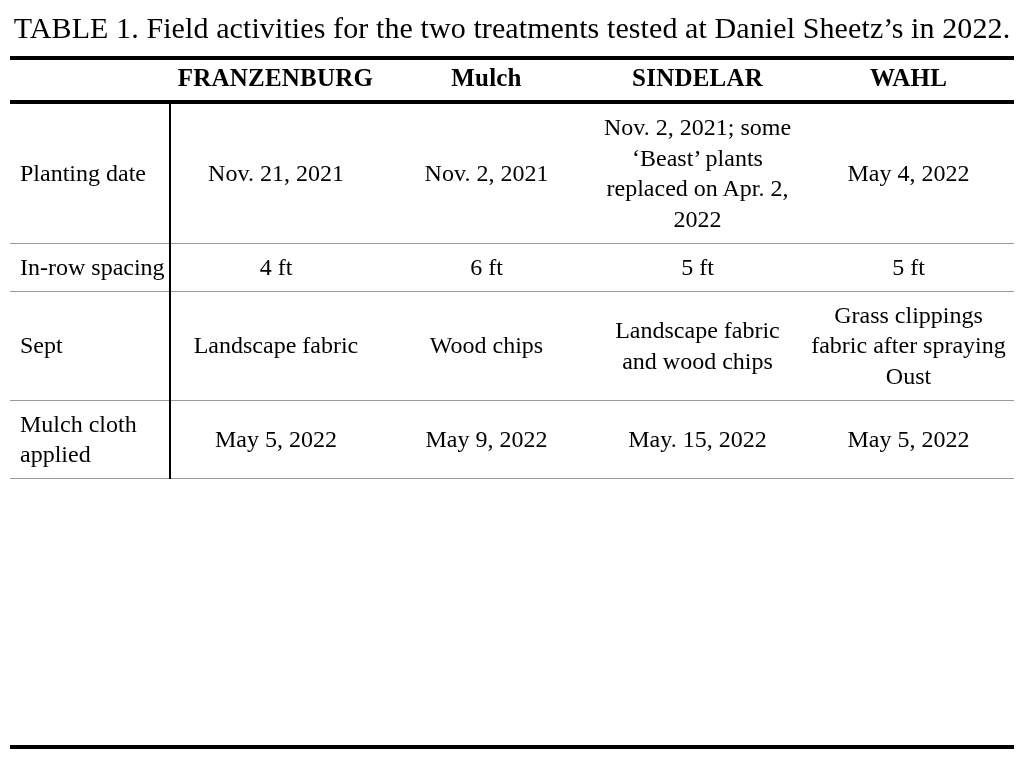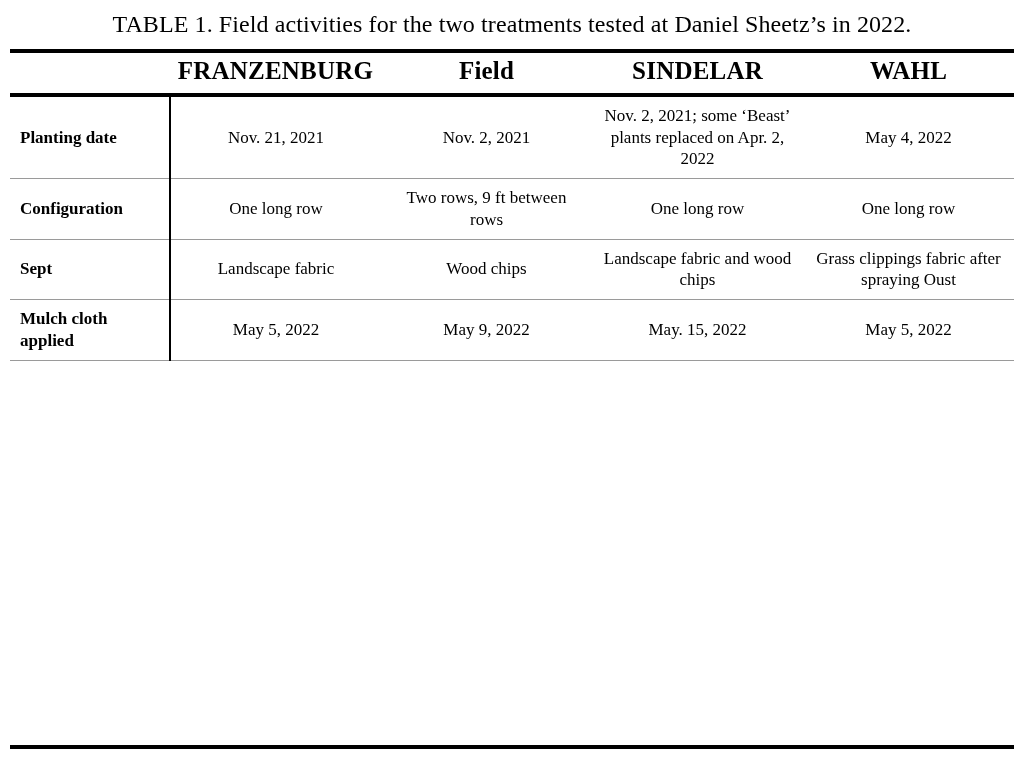--- a/index.html
+++ b/index.html
@@ -16,21 +16,21 @@
   }
 
   .page {
     position: relative;
     width: 1024px;
     height: 761px;
     box-sizing: border-box;
   }
 
   .caption {
-    font-size: 24px;
+    font-size: 30px;
     line-height: 1.2;
     text-align: center;
     padding: 10px 8px 10px 8px;
     letter-spacing: 0.1px;
   }
 
   table.activities {
     border-collapse: collapse;
     width: 1004px;
     margin: 0 10px;
@@ -50,34 +50,33 @@
   table.activities tr.header-row th {
     border-top: 4px solid #000;
   }
 
   
   table.activities tr.header-row th {
     border-bottom: 4px solid #000;
   }
 
   table.activities td {
-    font-size: 17px;
+    font-size: 24px;
     line-height: 1.28;
     text-align: center;
     vertical-align: middle;
     padding: 8px 8px;
     border-bottom: 1.5px solid #9a9a9a;
   }
 
   table.activities td.rowlabel {
     text-align: left;
     padding-left: 10px;
     padding-right: 4px;
     border-right: 2px solid #000;
-    font-weight: bold;
   }
 
   table.activities tr.last-row td {
     border-bottom: 4px solid #000;
   }
 
   col.c-label { width: 160px; }
   col.c-data  { width: 211px; }
 
   .bottom-rule {
@@ -101,39 +100,39 @@
       <col class="c-label">
       <col class="c-data">
       <col class="c-data">
       <col class="c-data">
       <col class="c-data">
     </colgroup>
     <thead>
       <tr class="header-row">
         <th></th>
         <th>FRANZENBURG</th>
-        <th>Field</th>
+        <th>Mulch</th>
         <th>SINDELAR</th>
         <th>WAHL</th>
       </tr>
     </thead>
     <tbody>
       <tr>
         <td class="rowlabel">Planting date</td>
         <td>Nov. 21, 2021</td>
         <td>Nov. 2, 2021</td>
         <td>Nov. 2, 2021; some ‘Beast’ plants replaced on Apr. 2, 2022</td>
         <td>May 4, 2022</td>
       </tr>
       <tr>
-        <td class="rowlabel">Configuration</td>
-        <td>One long row</td>
-        <td>Two rows, 9 ft between rows</td>
-        <td>One long row</td>
-        <td>One long row</td>
+        <td class="rowlabel">In-row spacing</td>
+        <td>4 ft</td>
+        <td>6 ft</td>
+        <td>5 ft</td>
+        <td>5 ft</td>
       </tr>
       <tr>
         <td class="rowlabel">Sept</td>
         <td>Landscape fabric</td>
         <td>Wood chips</td>
         <td>Landscape fabric and wood chips</td>
         <td>Grass clippings fabric after spraying Oust</td>
       </tr>
       <tr>
         <td class="rowlabel">Mulch cloth applied</td>

